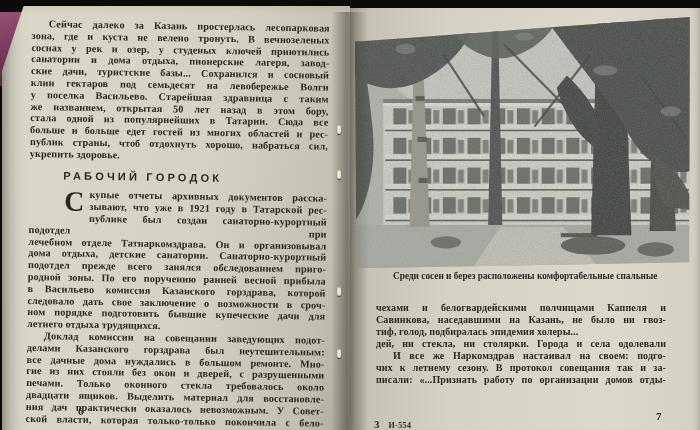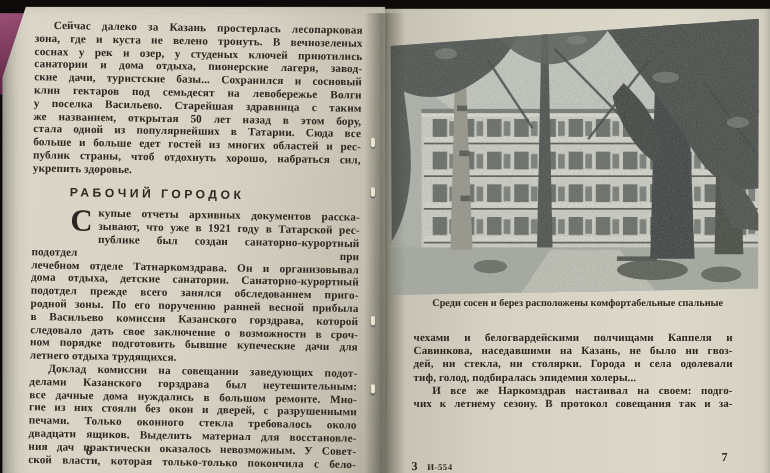--- a/index.html
+++ b/index.html
@@ -222,26 +222,27 @@
     </div>
 
     <div class="caption">
         <div class="tline firstline">Среди сосен и берез расположены комфортабельные спальные</div>
       </div>
 
     <div class="textcol-r">
       <div class="para">
           <div class="tline">чехами и белогвардейскими полчищами Каппеля и</div>
           <div class="tline">Савинкова, наседавшими на Казань, не было ни гвоз-</div>
+          <div class="tline endline">тиф, голод, подбиралась эпидемия холеры...</div>
           <div class="tline">дей, ни стекла, ни столярки. Города и села одолевали</div>
-          <div class="tline endline">тиф, голод, подбиралась эпидемия холеры...</div>
         </div>
       <div class="para">
           <div class="tline firstline">И все же Наркомздрав настаивал на своем: подго-</div>
           <div class="tline">чих к летнему сезону. В протокол совещания так и за-</div>
+          <div class="tline">писали: «...Признать работу по организации домов отды-</div>
         </div>
     </div>
 
     <div class="footnote">
       <span class="sig">3</span><span class="code">И-554</span>
     </div>
     <div class="pagenum pagenum-right">7</div>
   </div>
 
   <div class="gutter"></div>

